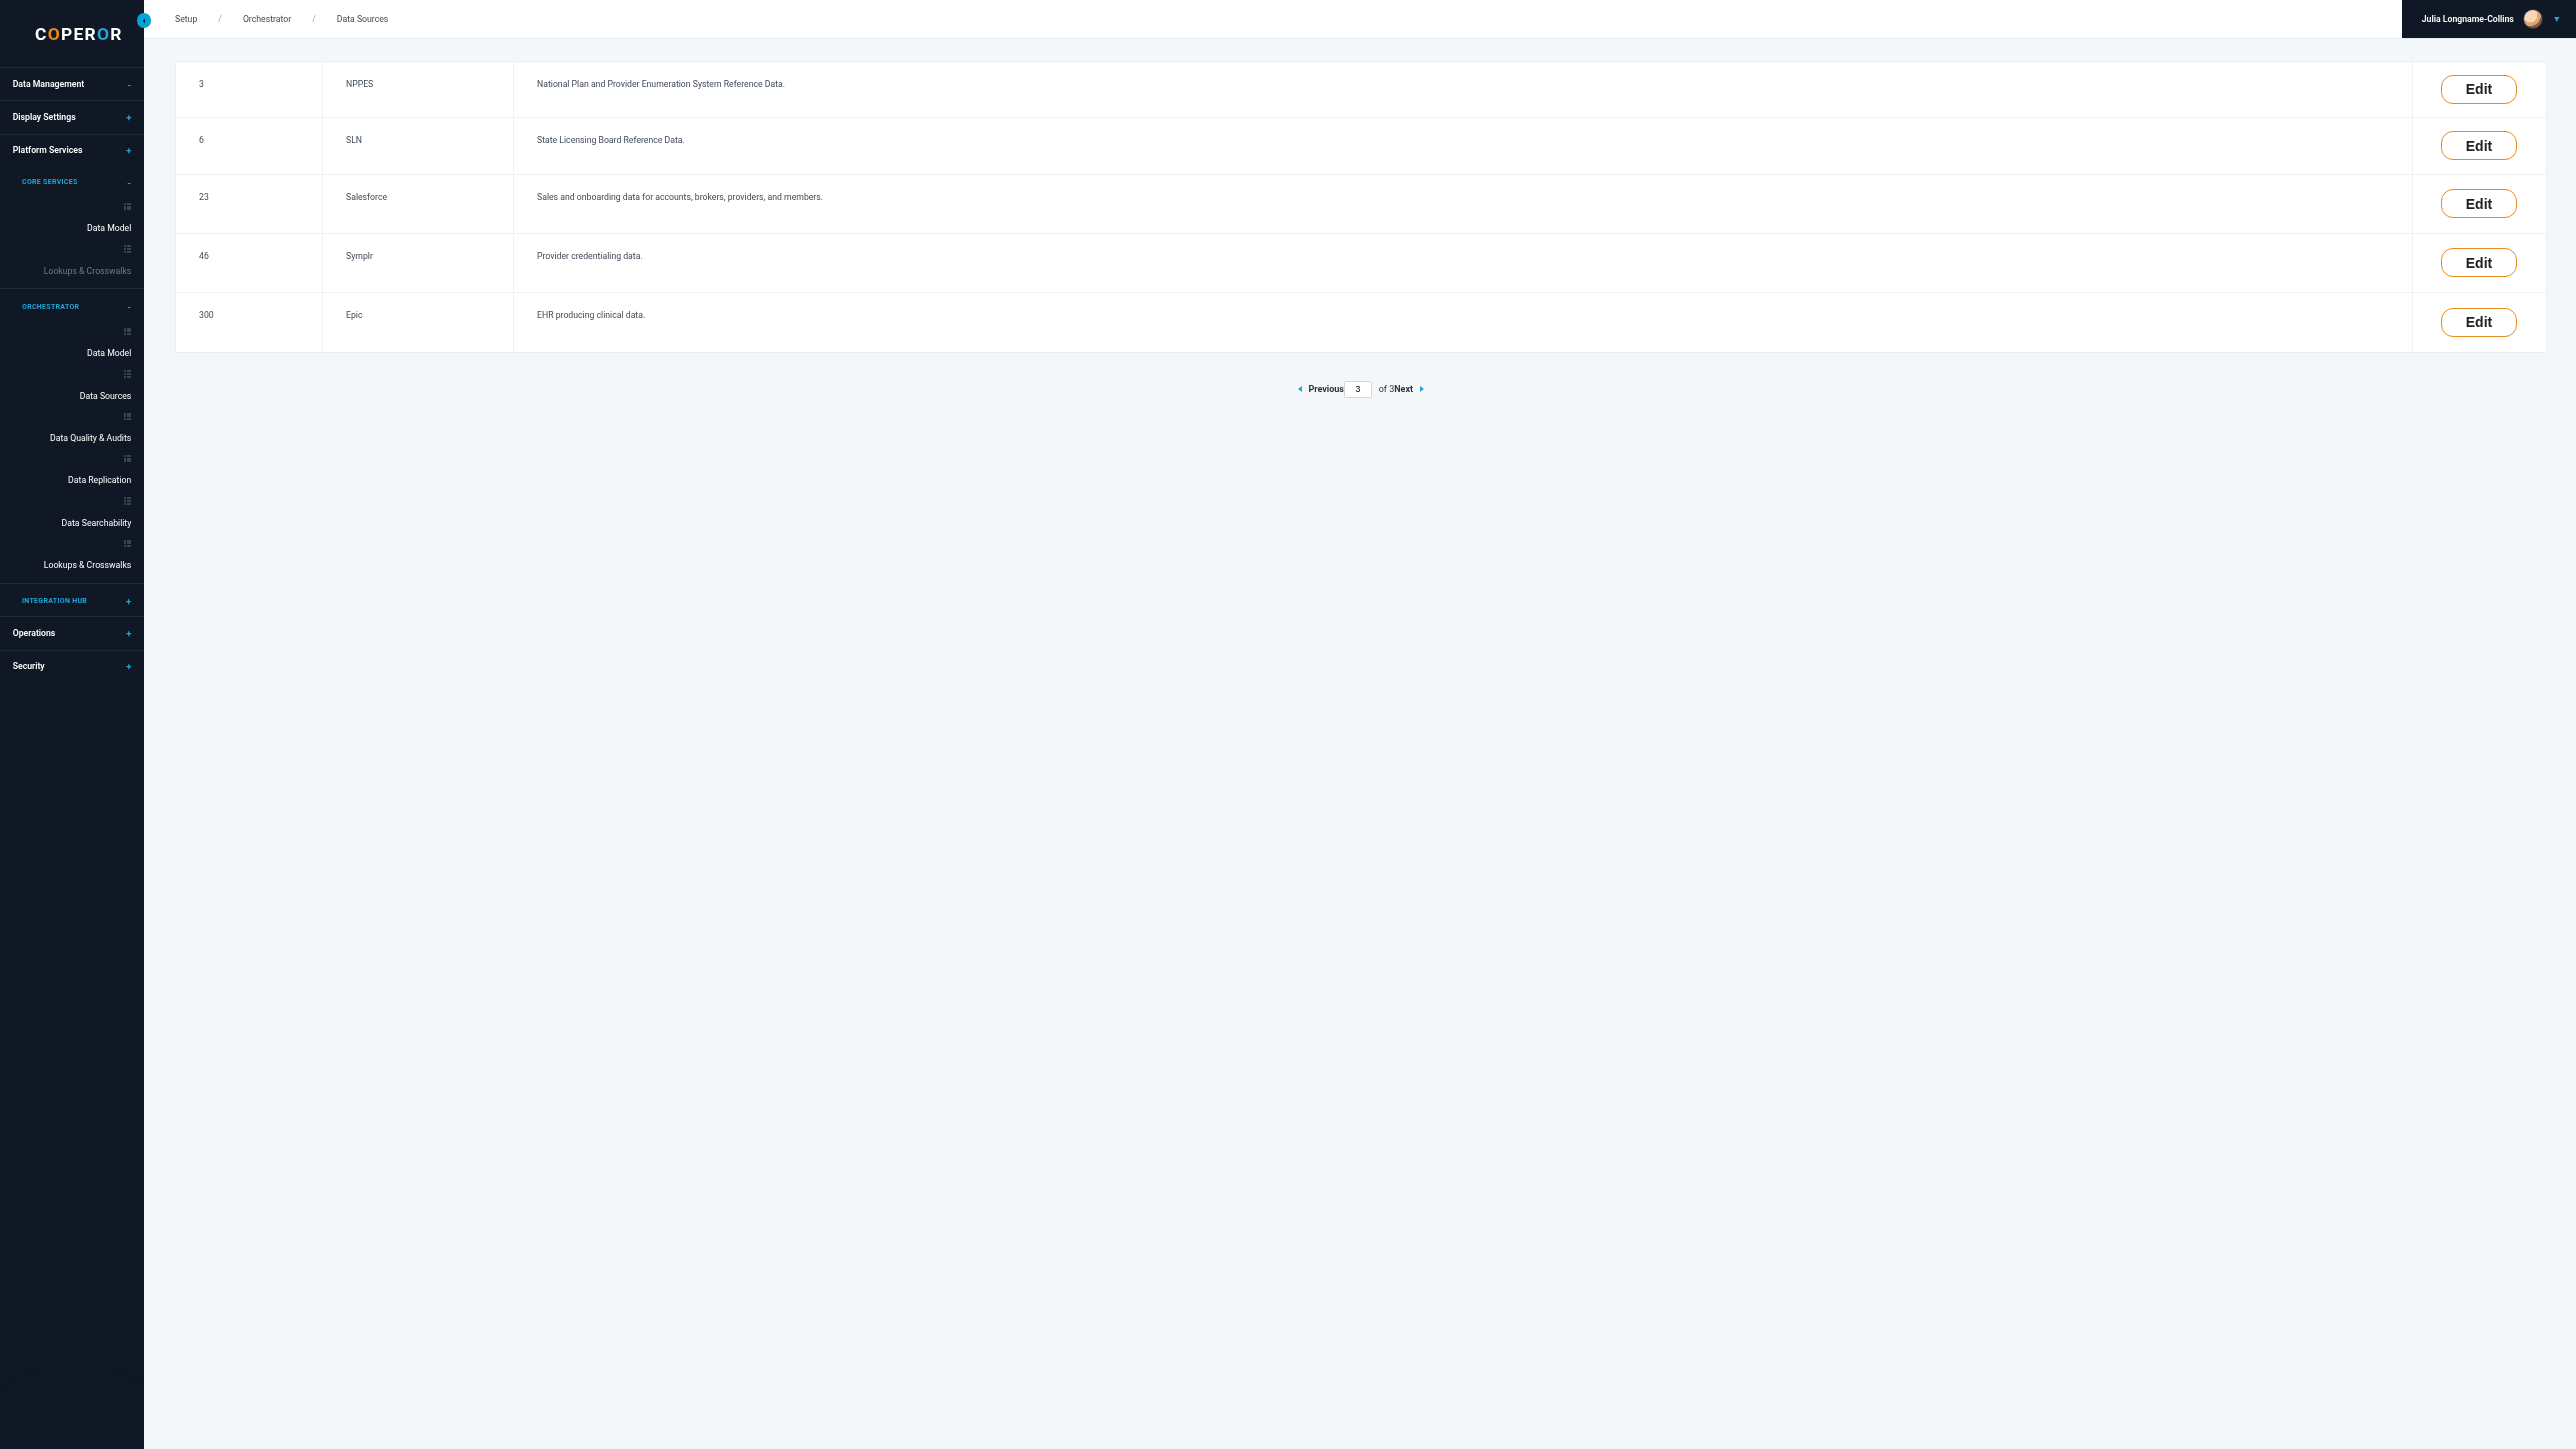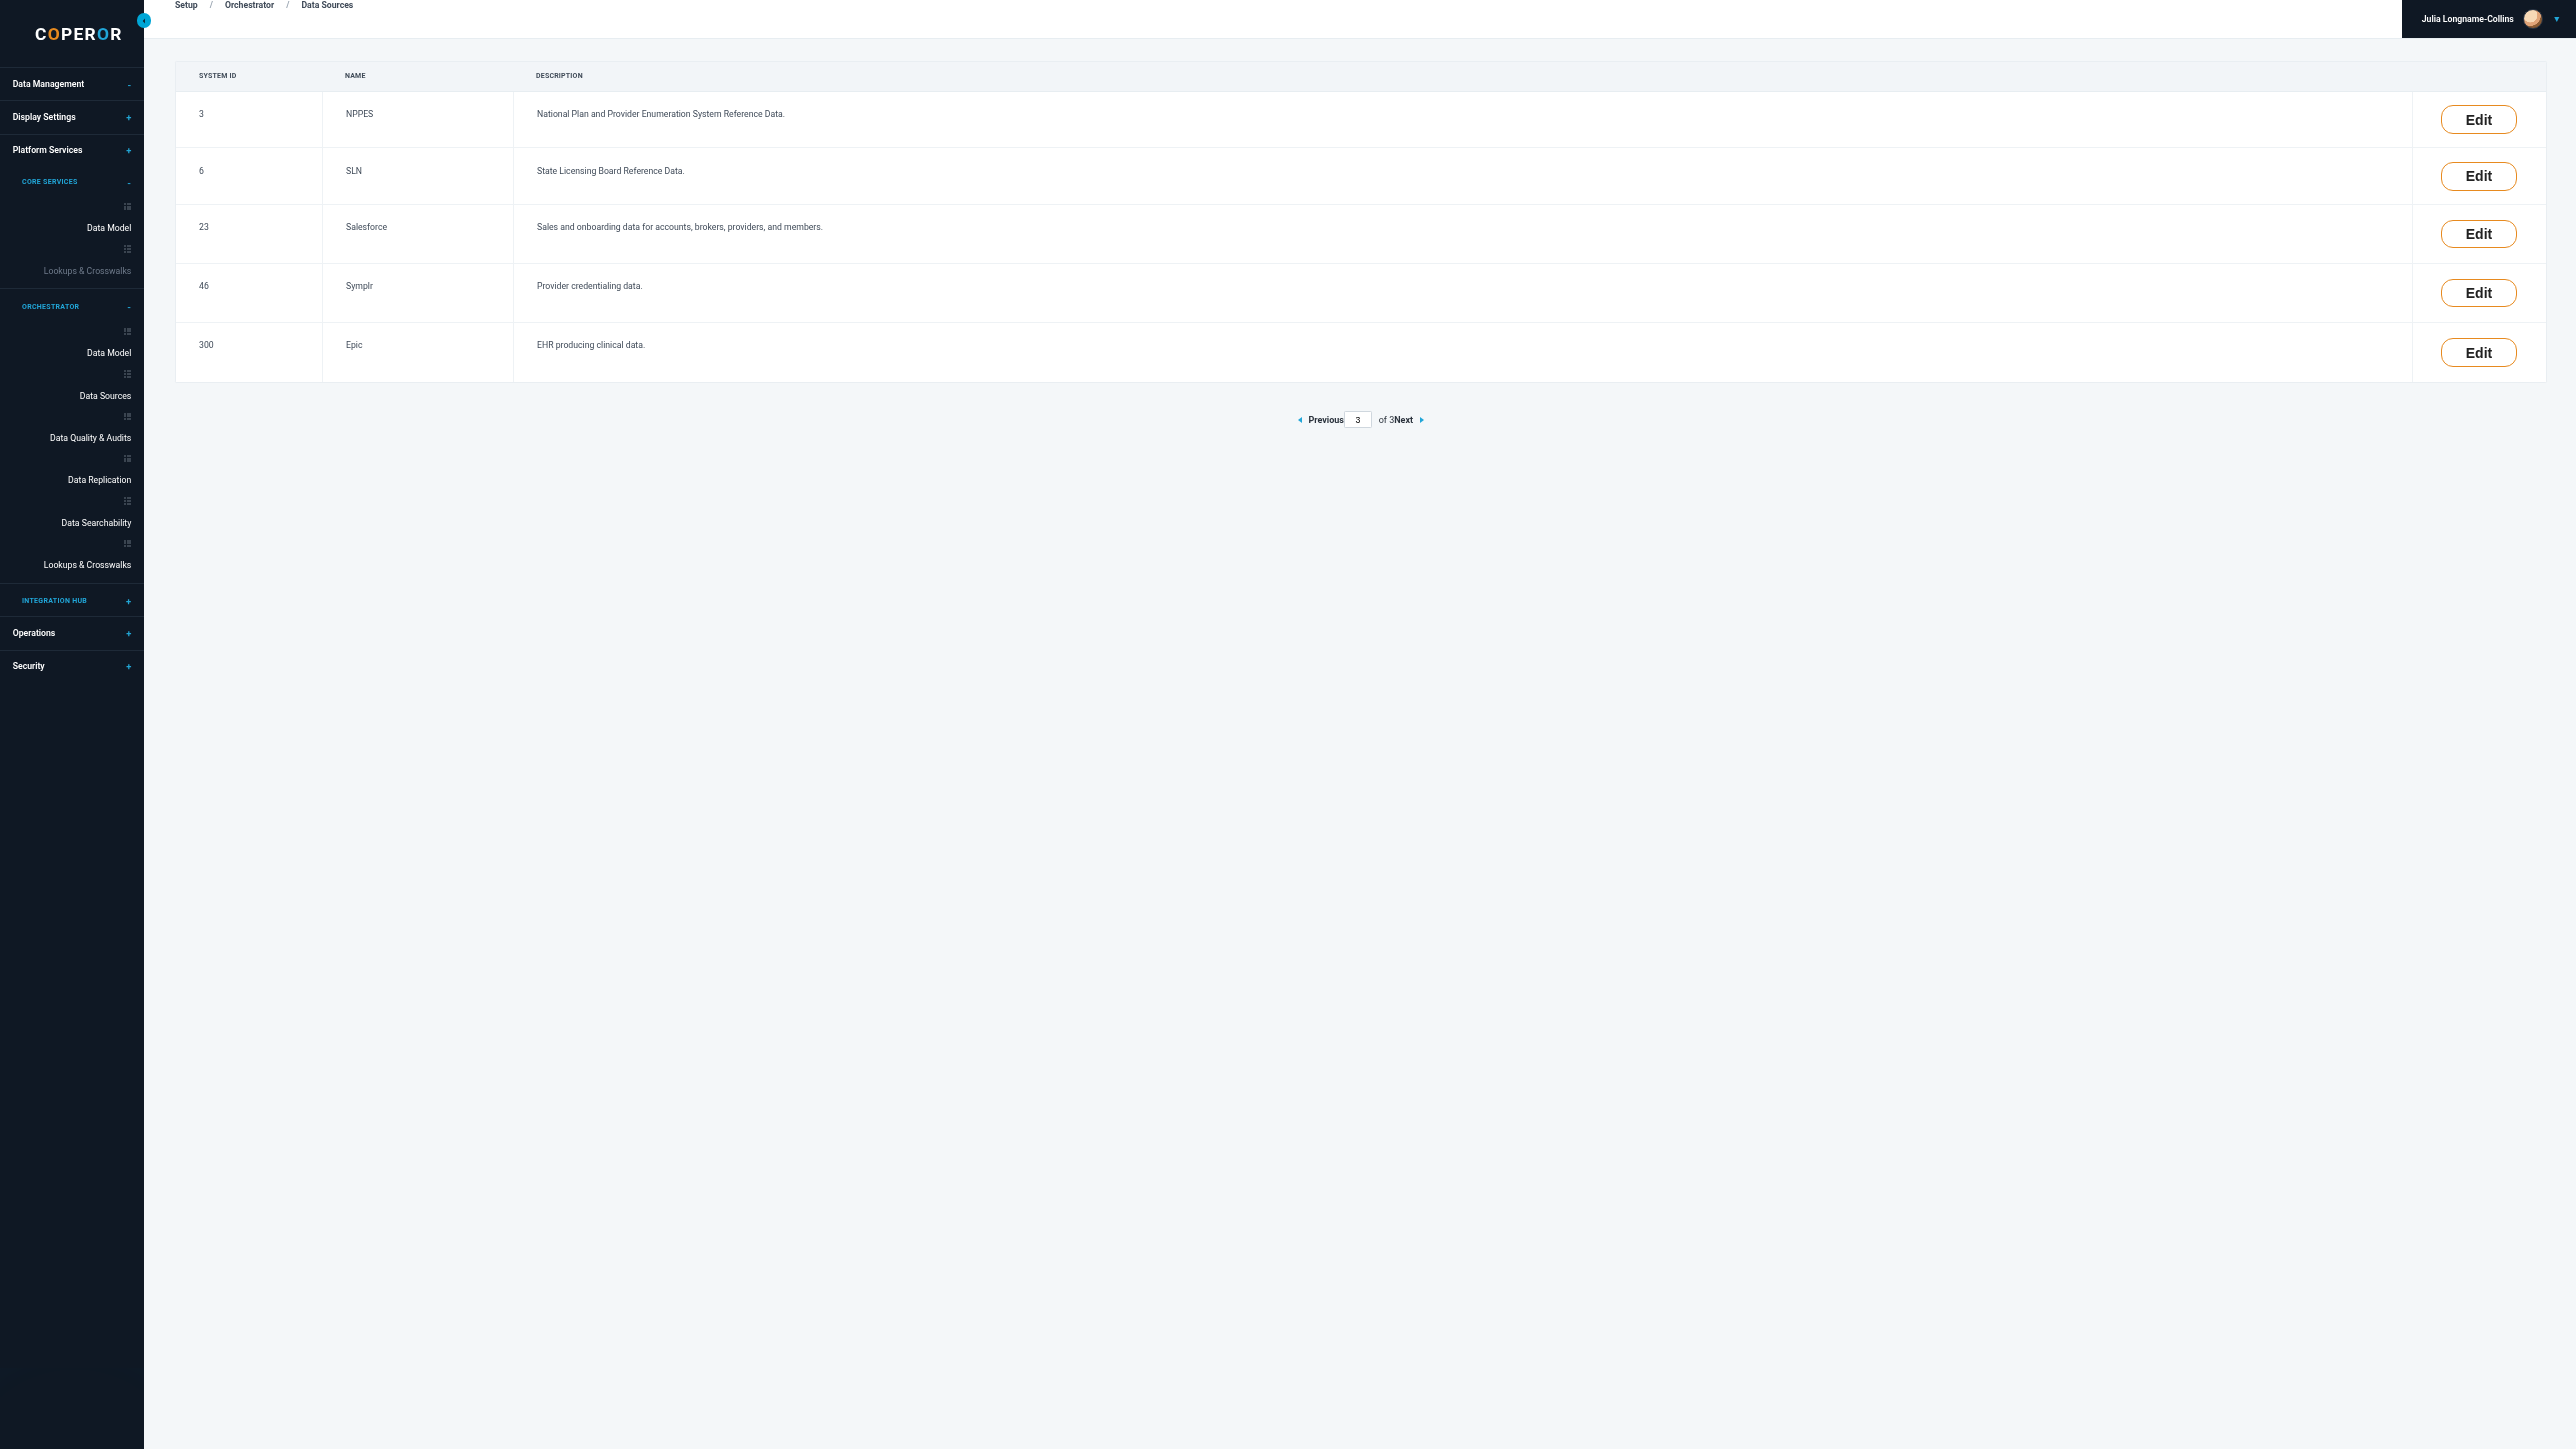--- a/index.html
+++ b/index.html
@@ -20,21 +20,21 @@
   .nav-subheader .exp { color: #22a5d4; font-size: 9.4px; }
   .nav-item { display: flex; align-items: flex-end; gap: 13px; padding: 6px 12.7px 6px 23px; font-size: 8.7px; color: #fff; cursor: pointer; flex-direction: column; }
   .nav-item.muted { color: #6e7a8a; }
   .nav-item .grid-icon { width: 7.4px; height: 7.4px; display: grid; grid-template-columns: repeat(3,1fr); grid-template-rows: repeat(3,1fr); gap: 0.7px; opacity: 0.35; }
   .nav-item .grid-icon span { background: #8a96a3; }
   .globe { margin-top: auto; height: 81px; position: relative; overflow: hidden; opacity: 0.35; }
   .globe::before { content:""; position: absolute; left: -67px; bottom: -174px; width: 282px; height: 282px; border-radius: 50%; border: 0.7px dashed rgba(120,170,200,.18); box-shadow: inset 0 0 40px rgba(0,120,180,.15); }
   
   .main { flex: 1; display: flex; flex-direction: column; min-width: 0; }
   .topbar { height: 39px; display: flex; align-items: stretch; background: #fff; border-bottom: 0.7px solid #e7edf1; }
-  .crumbs { flex: 1; display: flex; align-items: flex-start; padding-left: 31px; font-size: 8.7px; color: #3f4a58; gap: 12px; font-weight: bold; }
+  .crumbs { flex: 1; display: flex; align-items: center; padding-left: 31px; font-size: 8.7px; color: #3f4a58; gap: 21px; }
   .crumbs a { color: #3f4a58; text-decoration: none; cursor: pointer; }
   .crumbs .sep { color: #9aa5b1; }
   .userbox { background: #0f1824; color: #fff; display: flex; align-items: center; gap: 9.4px; padding: 0 14.8px 0 20px; font-size: 8.7px; font-weight: 600; }
   .avatar { width: 20px; height: 20px; border-radius: 50%; background: radial-gradient(circle at 35% 30%, #f7d9b6 0 40%, #e0a478 42% 60%, #8a5a32 62% 100%); border: 1.3px solid #2a3544; }
   .userbox .caret { color: #21a6d8; }
   
   .title-row { display: flex; align-items: center; justify-content: space-between; padding: 14.8px 29.5px 16px 31px; border-bottom: 0.7px solid #e7edf1; background: #f4f7f9; }
   .title-row h1 { font-size: 20px; font-weight: 700; color: #1e2630; }
   .search { width: 215px; height: 25.5px; background: #fff; border: 0.7px solid #d5dde4; border-radius: 2.7px; display: flex; align-items: center; padding: 0 9.4px; gap: 12px; }
   .search svg { width: 10.7px; height: 10.7px; stroke: #8a96a3; fill: none; stroke-width: 2; }
@@ -251,26 +251,20 @@
     <div class="userbox">
       <span>Julia Longname-Collins</span>
       <span class="avatar"></span>
       <span class="caret">▼</span>
     </div>
   </div>
 
 
   <div class="content">
     <div class="tbl">
-      <div class="tbl-head">
-        <div>SYSTEM ID</div>
-        <div>NAME</div>
-        <div>DESCRIPTION</div>
-        <div></div>
-      </div>
 
       <div class="tbl-row">
         <div class="cell">3</div>
         <div class="cell">NPPES</div>
         <div class="cell">National Plan and Provider Enumeration System Reference Data.</div>
         <div class="cell act">
           <button class="btn-edit">Edit</button>
         </div>
       </div>
       <div class="tbl-row">

